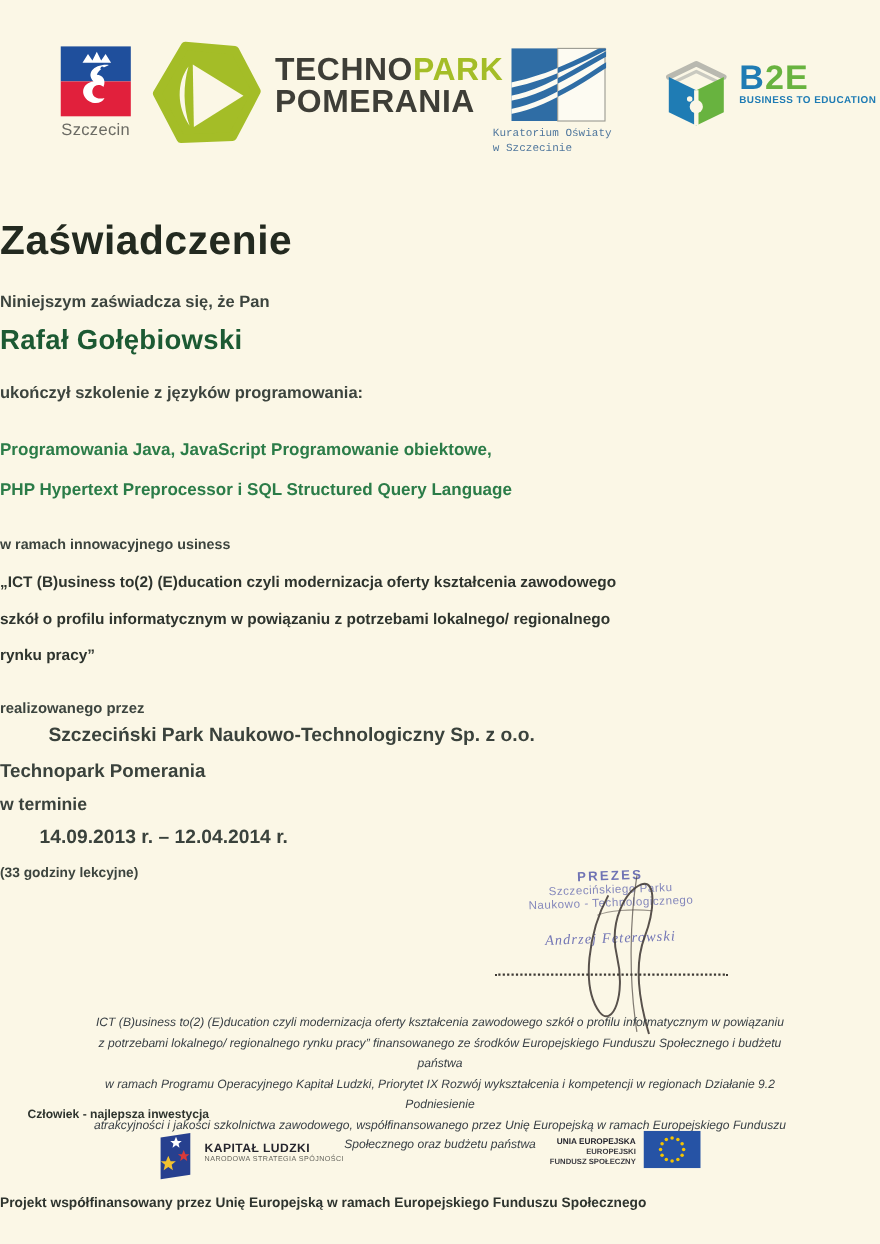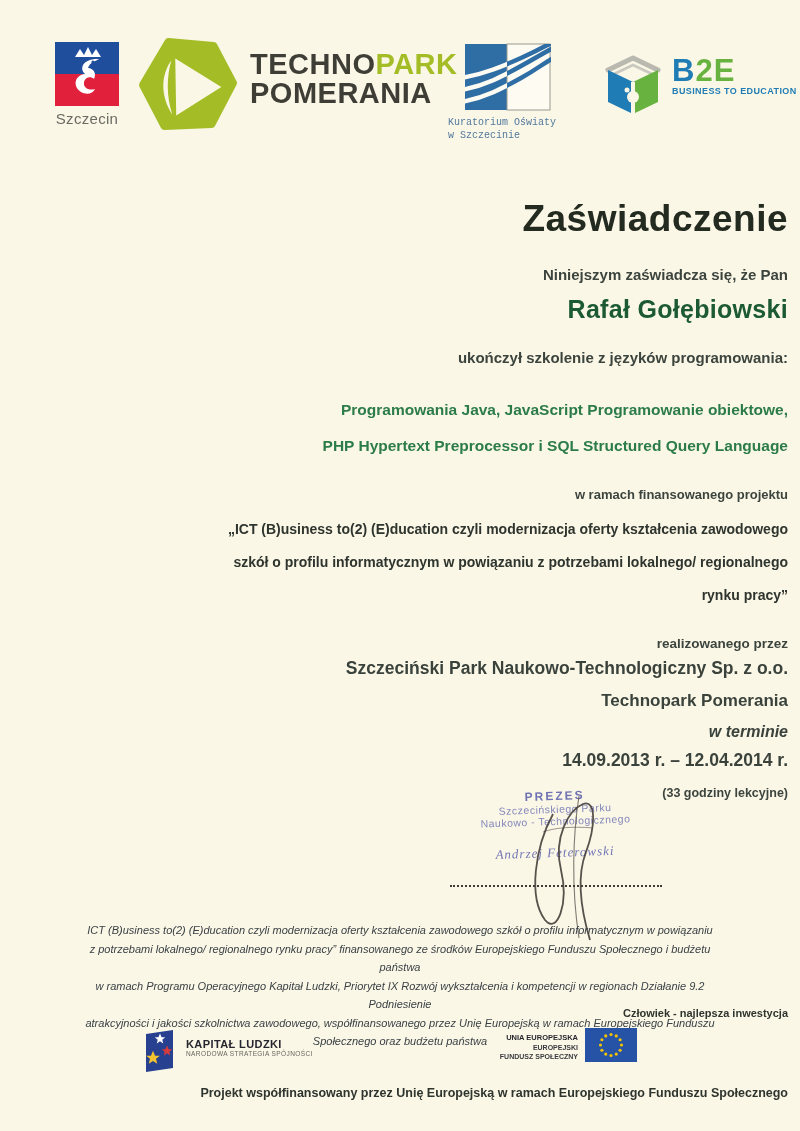--- a/index.html
+++ b/index.html
@@ -1,19 +1,19 @@
 <!DOCTYPE html>
 <html><head>
 <meta charset="utf-8">
 <style>
   html,body{margin:0;padding:0;}
   body{font-family:"Liberation Sans",sans-serif;background:#e8e4d4;}
   .page{position:relative;width:800px;height:1131px;margin:0 auto;background:#fbf7e6;overflow:hidden;}
   .abs{position:absolute;}
-  .ctr{left:0;right:12px;text-align:right;}
+  .ctr{left:0;right:0;text-align:left;}
 
   
   .szczecin-label{font-size:15px;color:#6b6b64;letter-spacing:.3px;}
   .tp-word{font-size:29px;font-weight:bold;letter-spacing:.5px;line-height:29px;color:#3e3e37;}
   .tp-green{color:#a4bd27;}
   .kur-caption{font-family:Liberation Mono, monospace;font-size:10px;color:#51789e;line-height:13px;}
   .b2e-word{font-size:31px;font-weight:bold;letter-spacing:1px;line-height:30px;}
   .b2e-b{color:#1f7cb4;} .b2e-2{color:#68b33f;} .b2e-e{color:#68b33f;}
   .b2e-sub{font-size:9px;font-weight:bold;color:#1f7cb4;letter-spacing:.4px;}
 
@@ -125,32 +125,32 @@
   <div class="abs ctr title" style="top:198px;">Zaświadczenie</div>
   <div class="abs ctr name" style="top:295px;">Rafał Gołębiowski</div>
   <div class="abs ctr intro" style="top:266px;">Niniejszym zaświadcza się, że Pan</div>
   <div class="abs ctr completion" style="top:349px;">ukończył szkolenie z języków programowania:</div>
 
   <div class="abs ctr course" style="top:392px;">
     <div>Programowania Java, JavaScript Programowanie obiektowe,</div>
     <div>PHP Hypertext Preprocessor i SQL Structured Query Language</div>
   </div>
 
-  <div class="abs ctr proj-intro" style="top:487px;">w ramach finansowanego projektu</div>
+  <div class="abs ctr proj-intro" style="top:487px;">w ramach innowacyjnego usiness</div>
 
   <div class="abs ctr proj-title" style="top:513px;">
     <div>„ICT (B)usiness to(2) (E)ducation czyli modernizacja oferty kształcenia zawodowego</div>
     <div>szkół o profilu informatycznym w powiązaniu z potrzebami lokalnego/ regionalnego</div>
     <div>rynku pracy”</div>
   </div>
 
   <div class="abs ctr realized" style="top:636px;">realizowanego przez</div>
   <div class="abs ctr org1" style="top:658px;">Szczeciński Park Naukowo-Technologiczny Sp. z o.o.</div>
   <div class="abs ctr org2" style="top:691px;">Technopark Pomerania</div>
-  <div class="abs ctr term" style="top:723px;font-style:italic;">w terminie</div>
+  <div class="abs ctr term" style="top:723px;">w terminie</div>
   <div class="abs ctr dates" style="top:750px;padding-left:36px;">14.09.2013 r. – 12.04.2014 r.</div>
   <div class="abs ctr hours" style="top:786px;">(33 godziny lekcyjne)</div>
 
   <div class="abs stamp" style="left:450px;top:789px;width:210px;">
     <div class="stamp-l1">PREZES</div>
     <div class="stamp-l2">Szczecińskiego Parku</div>
     <div class="stamp-l3">Naukowo - Technologicznego</div>
   </div>
   <div class="abs signer" style="left:450px;top:845px;width:210px;text-align:center;">Andrzej Feterowski</div>
 

